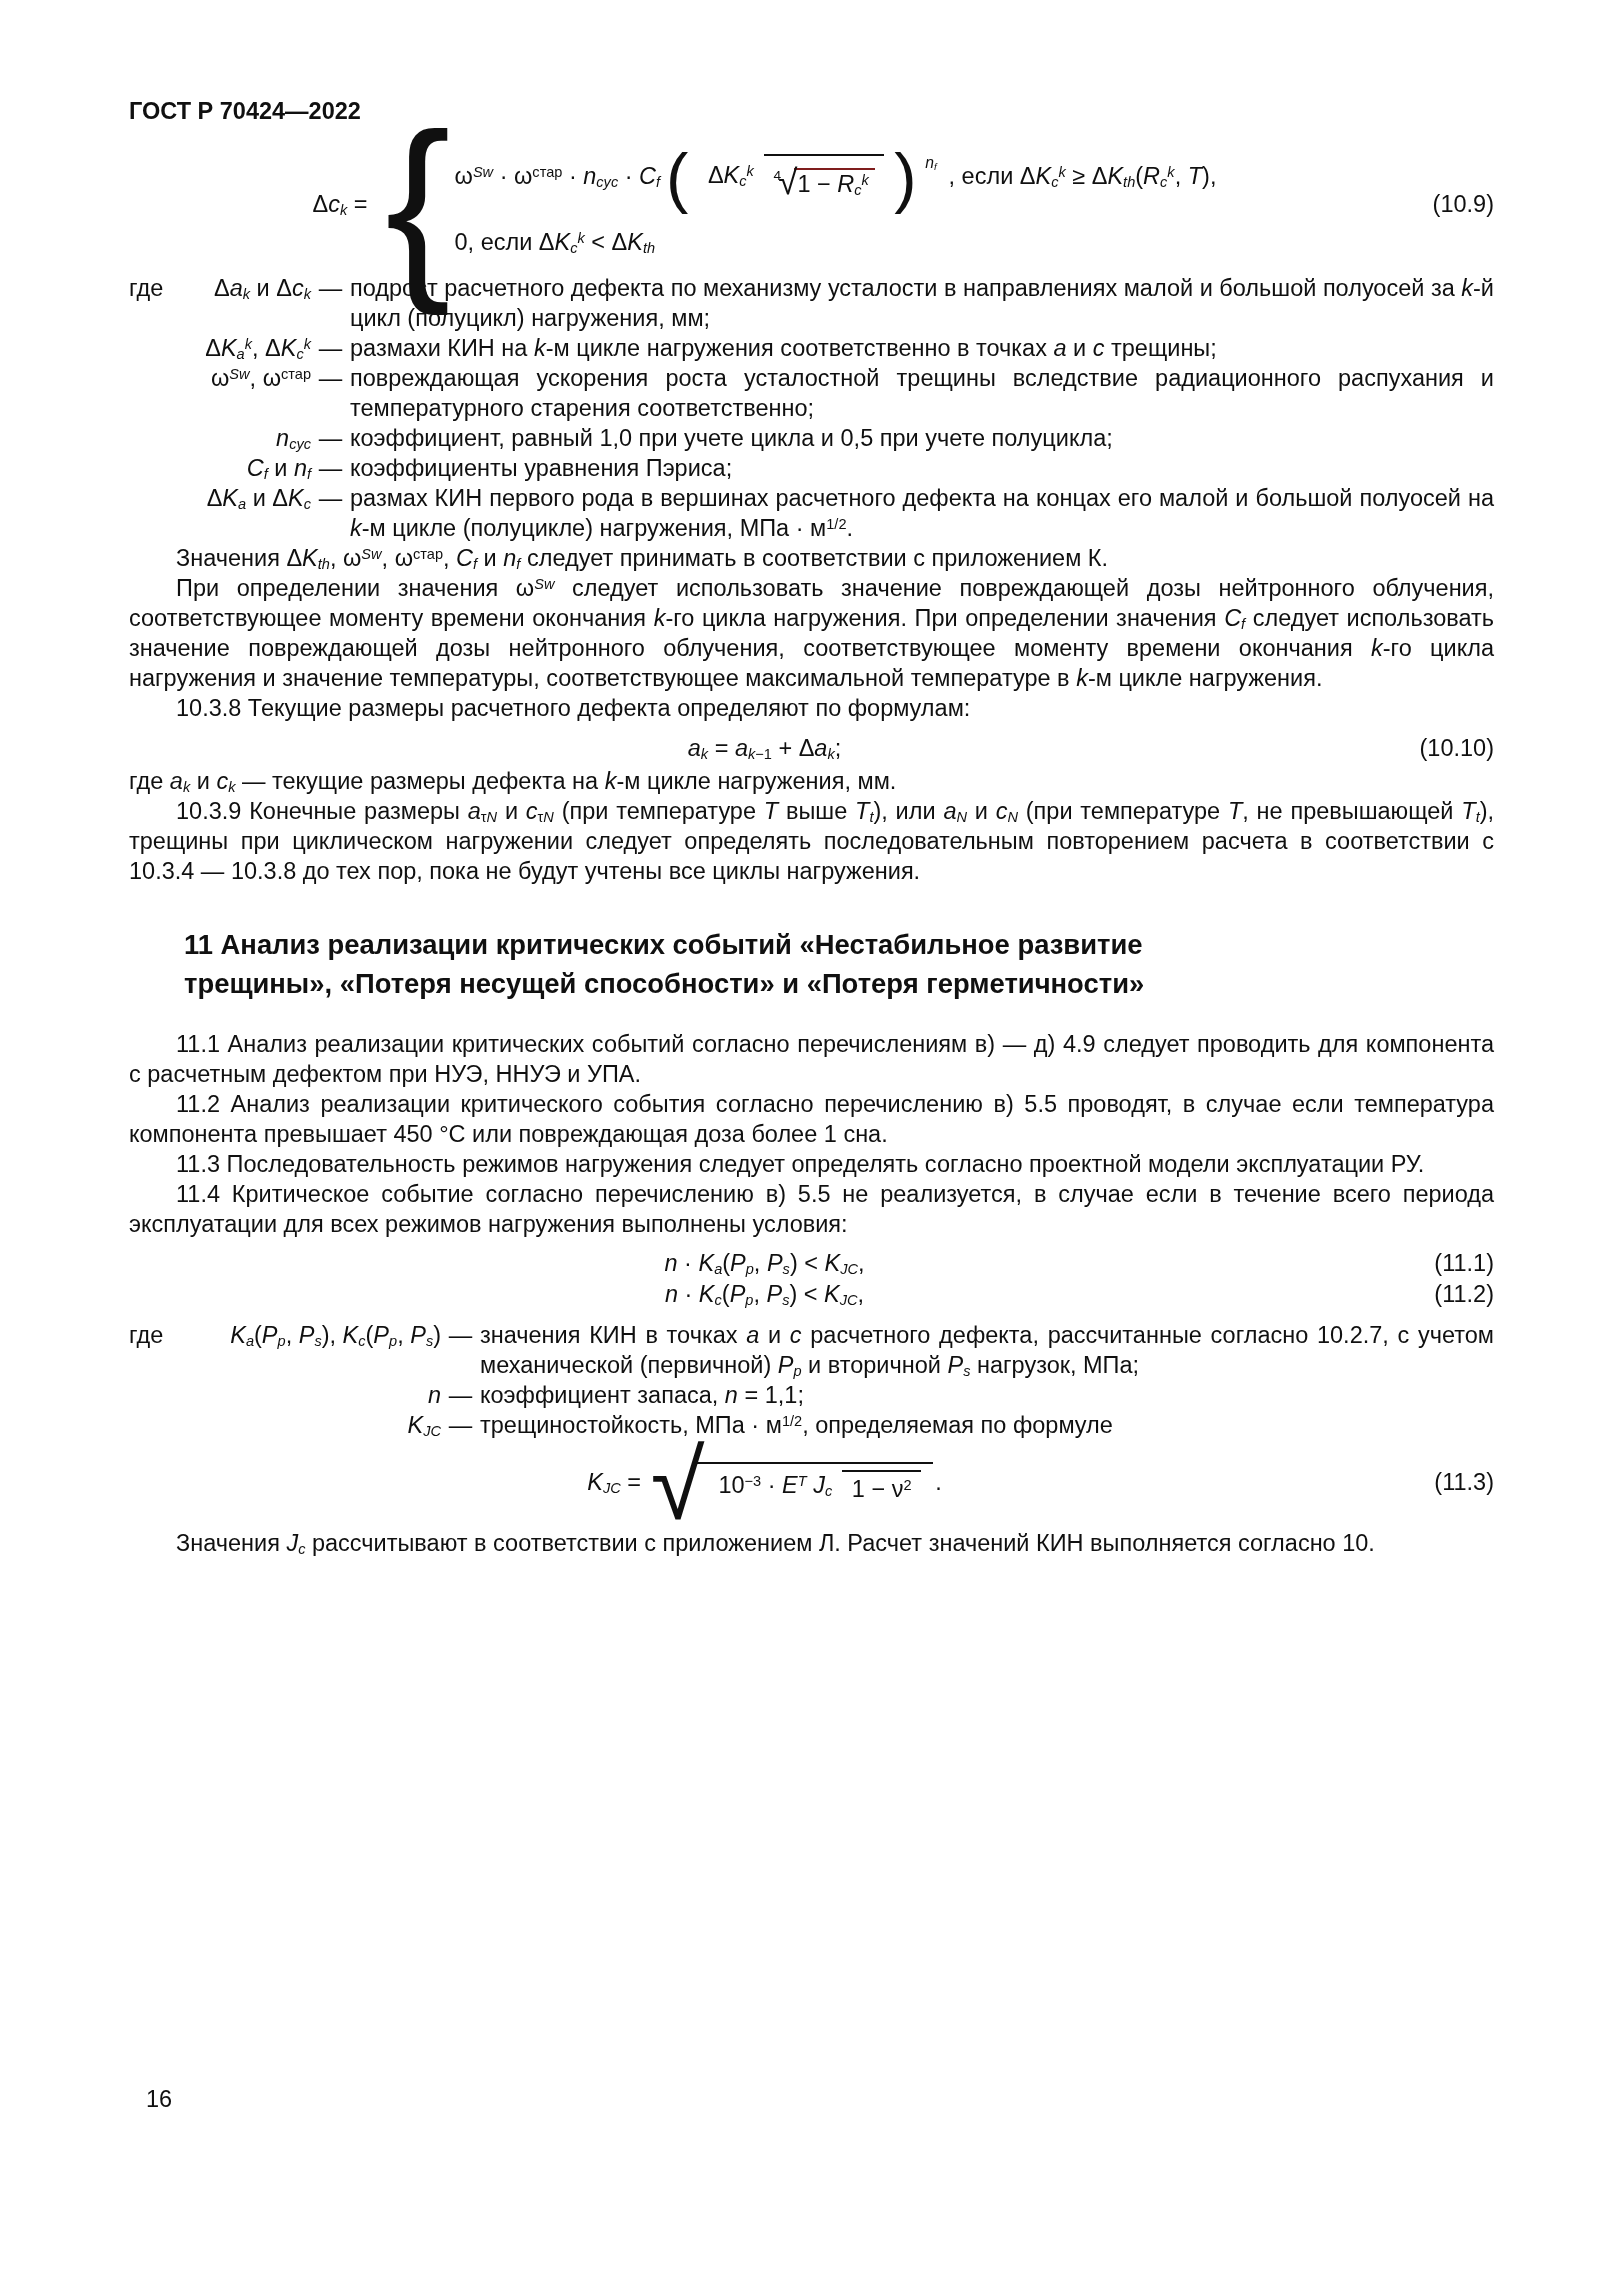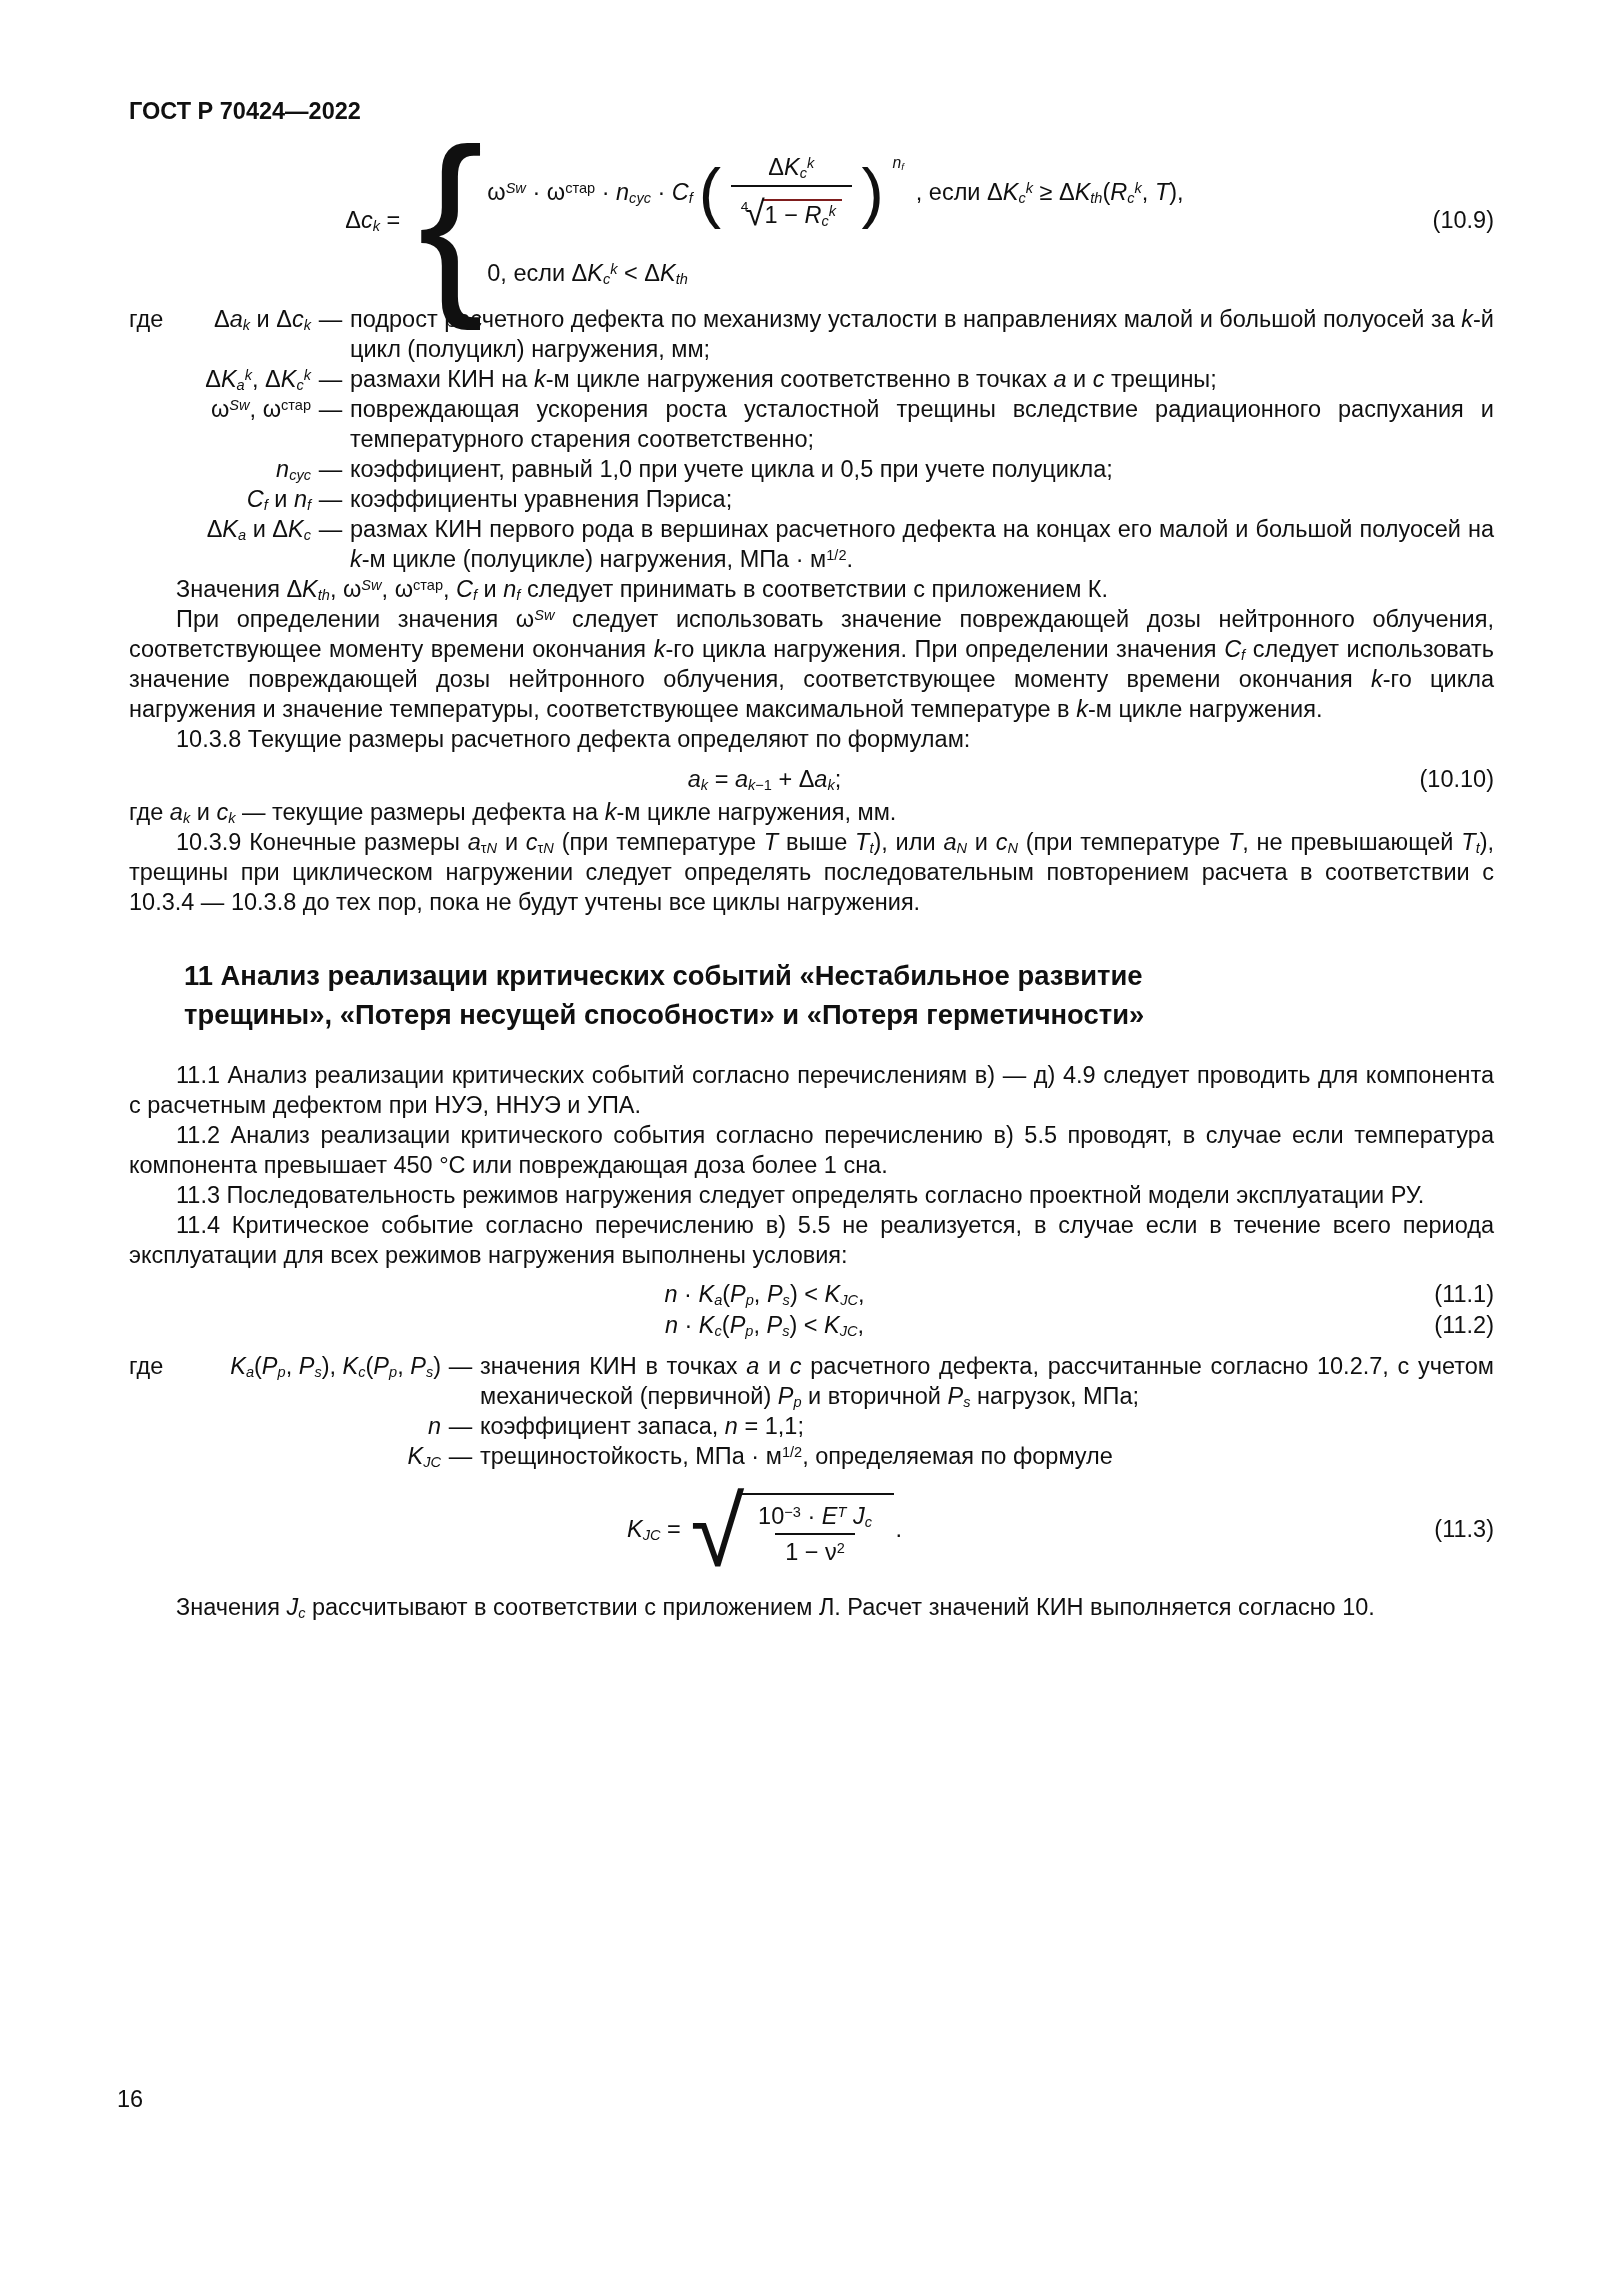--- a/index.html
+++ b/index.html
@@ -18,21 +18,21 @@
   .eq{display:flex;align-items:center;}
   .eq .eq-body{flex:1;display:flex;justify-content:center;align-items:center;font-size:23.5px;}
   .eq .eq-num{min-width:94px;text-align:right;font-size:23.5px;}
   .eq109{margin:25.5px 0 17.6px;}
   .eq-inline{margin:11.8px 0 3.9px;}
   .eq-inline2{margin:3.9px 0 11.8px;}
   .eq113{margin:21.6px 0 25.5px;}
   .eq111,.eq112{}
   .eqtext{margin-right:7.8px;white-space:nowrap;}
 
-  .frac{display:inline-flex;flex-direction:column;align-items:center;margin:0 3.9px;}
+  .frac{display:inline-flex;flex-direction:row;align-items:center;margin:0 3.9px;}
   .frac .fnum{padding:0 9.8px 3.9px;white-space:nowrap;}
   .frac .fden{border-top:2px solid #101010;padding:3.9px 9.8px 0;white-space:nowrap;}
 
   .rad-idx{font-size:13.7px;vertical-align:0;position:relative;top:-11.8px;margin-right:-2.9px;}
   .rad-sign{font-size:35px;margin-right:-2.9px;position:relative;top:2px;}
   .rad-arg{border-top:2px solid #7f1d1d;display:inline-block;padding:1px 5.9px 0 2.9px;}
 
   .bigp{font-size:67px;font-weight:200;line-height:0;align-self:center;}
   .pexp{font-size:15.7px;align-self:flex-start;margin:0 5.9px 0 2.9px;white-space:nowrap;}
   .brace{font-size:196px;font-weight:100;line-height:0;align-self:center;margin:0 0 0 9.8px;transform:scaleY(1.02);}
@@ -49,21 +49,21 @@
   
   .deflist{display:grid;font-size:23.5px;line-height:30px;}
   .deflist-1{grid-template-columns:182px 39px 1fr;}
   .deflist-2{grid-template-columns:312px 39px 1fr;}
   .dterm{text-align:right;white-space:nowrap;}
   .dterm.with-lead{display:flex;justify-content:space-between;}
   .ddash{text-align:center;}
   .ddesc{text-align:justify;}
 
   .section-heading{font-size:27.4px;line-height:39px;font-weight:bold;margin:39px 0 25.5px;padding:0 235px 0 55px;text-align:left;}
-  .page-number{position:absolute;left:117px;top:2086px;font-size:23.5px;}
+  .page-number{position:absolute;left:146px;top:2086px;font-size:23.5px;}
 </style>
 </head>
 <body>
 
 <div class="page">
 
   <div class="doc-header">ГОСТ Р 70424—2022</div>
 
   <div class="eq eq109">
     <div class="eq-body">

